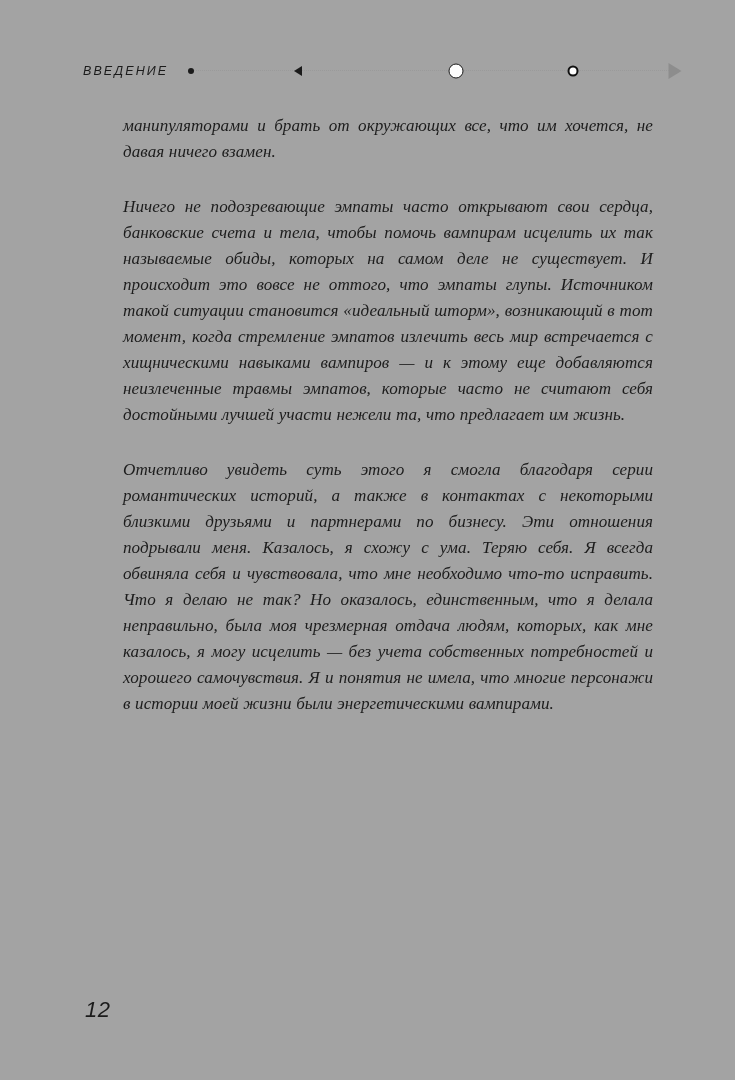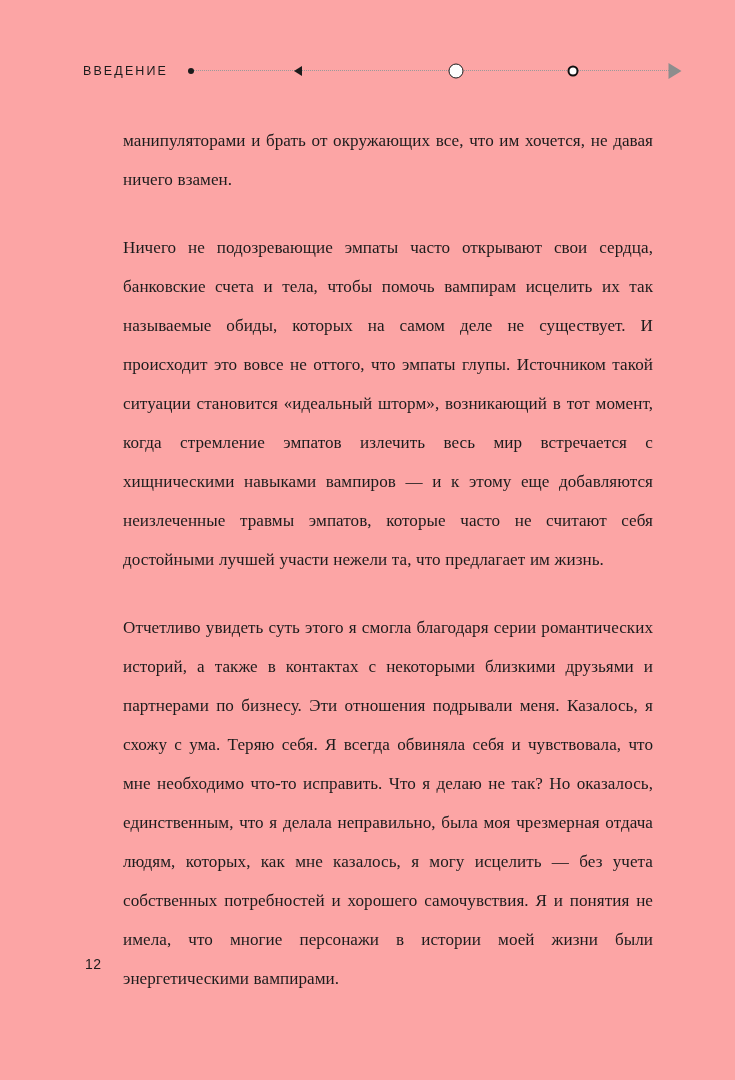--- a/index.html
+++ b/index.html
@@ -8,23 +8,24 @@
     padding: 0;
     background: #ffffff;
   }
   body {
     font-family: "Liberation Serif", "DejaVu Serif", serif;
   }
   .page {
     position: relative;
     width: 735px;
     height: 1080px;
-    background: #fca5a5;
+    background: #a3a3a3;
     overflow: hidden;
     box-sizing: border-box;
+    font-style: italic;
   }
 
   
   .running-head {
     position: absolute;
     left: 0;
     top: 56px;
     width: 735px;
     height: 30px;
     display: flex;
@@ -99,40 +100,40 @@
   
   .text-column {
     position: absolute;
     left: 123px;
     top: 113px;
     width: 530px;
   }
   .para {
     font-family: "Liberation Serif", "DejaVu Serif", serif;
     font-size: 17.1px;
-    line-height: 39px;
+    line-height: 26px;
     color: #1c1c1c;
     text-align: justify;
     text-align-last: left;
-    margin: 8px 0 29px 0;
+    margin: 0 0 29px 0;
     letter-spacing: 0.05px;
     word-spacing: 0.3px;
     -webkit-font-smoothing: antialiased;
   }
   .para:last-child {
     margin-bottom: 0;
   }
 
   
   .folio {
     position: absolute;
     left: 85px;
-    top: 957px;
+    top: 999px;
     font-family: "Liberation Sans", "DejaVu Sans", sans-serif;
-    font-size: 14px;
+    font-size: 22px;
     color: #1b1b1b;
     letter-spacing: 0.4px;
     line-height: 1;
   }
 </style>
 </head>
 <body>
 
 <div class="page">
 

